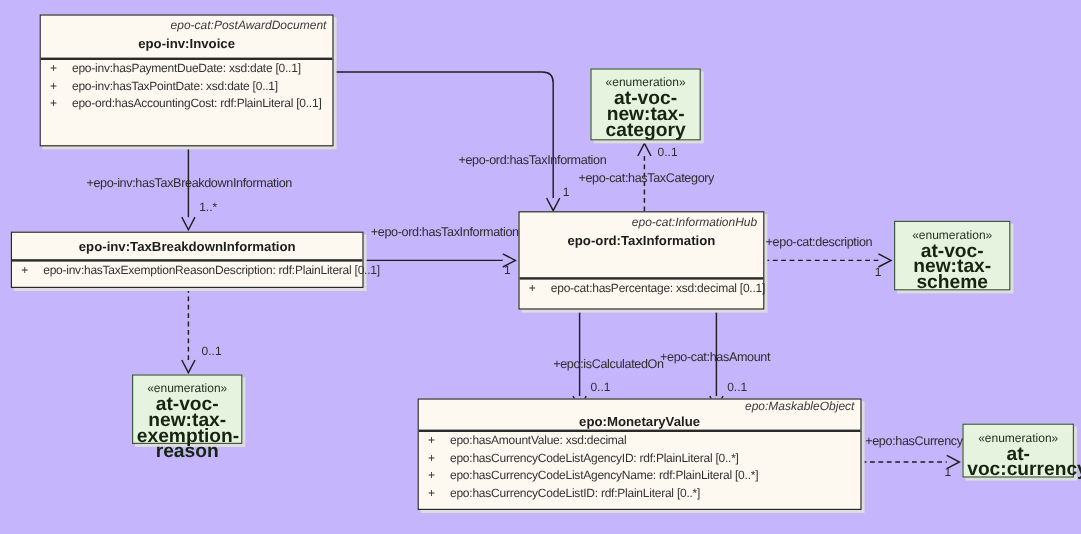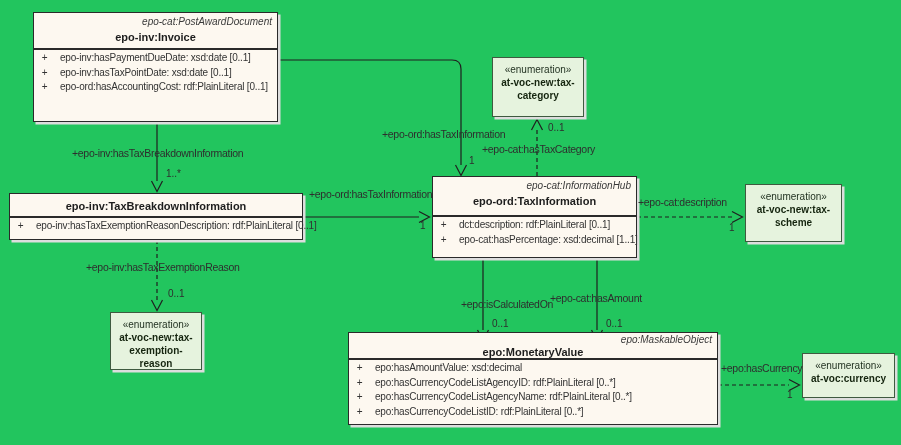--- a/index.html
+++ b/index.html
@@ -1,35 +1,35 @@
 <!DOCTYPE html>
 <html><head>
 <meta charset="utf-8">
 <style>
   html,body{margin:0;padding:0;background:#ffffff;}
-  .canvas{position:relative;width:901px;height:445px;background:#22c55e;
+  .canvas{position:relative;width:901px;height:445px;background:#c4b5fd;
           font-family:"Liberation Sans",sans-serif;color:#343434;overflow:hidden;}
   svg.wires{position:absolute;left:0;top:0;width:901px;height:445px;pointer-events:none;}
   svg.wires path, svg.wires polyline{fill:none;stroke:#1f1f1f;stroke-width:1.2;}
   svg.wires .dash{stroke-dasharray:4 3;}
 
   .cls{position:absolute;background:#fdf8f0;border:1px solid #2a2a2a;box-sizing:border-box;
        box-shadow:2.5px 2.5px 0 #dddddd;}
   .cls-hd{border-bottom:2px solid #2a2a2a;box-sizing:border-box;padding:2px 5px 0;overflow:hidden;}
   .cls-st{font-size:10px;font-style:italic;text-align:right;line-height:14px;color:#3a3a3a;}
   .cls-nm{font-size:11px;font-weight:bold;text-align:center;line-height:16px;color:#1d1d1d;}
   .hd-solo .cls-nm{line-height:15px;padding-top:3px;}
   .cls-at{padding-top:1px;}
   .row{white-space:nowrap;font-size:10px;line-height:14.5px;letter-spacing:-0.2px;color:#333;}
   .pl{display:inline-block;width:9px;margin-left:6px;margin-right:11px;text-align:center;}
 
   .enum{position:absolute;background:#e6f3de;border:1px solid #3f5a40;box-sizing:border-box;
         text-align:center;padding-top:5px;box-shadow:2.5px 2.5px 0 #dddddd;}
   .enum-st{font-size:10px;line-height:13px;color:#1e2e1e;}
-  .enum-nm{font-size:10px;font-weight:bold;line-height:13px;color:#15250f;padding:0 3px;}
+  .enum-nm{font-size:16px;font-weight:bold;line-height:13px;color:#15250f;padding:0 3px;}
 
   .elbl{position:absolute;font-size:10.5px;letter-spacing:-0.3px;white-space:nowrap;color:#2e2e2e;}
   .emul{position:absolute;font-size:10px;white-space:nowrap;color:#2e2e2e;}
 </style>
 </head>
 <body>
 
 <div class="canvas">
 
   <svg class="wires">
@@ -86,27 +86,26 @@
   <div class="cls" style="left:9px;top:193px;width:294px;height:47px;">
     <div class="cls-hd hd-solo" style="height:24px;">
       <div class="cls-nm">epo-inv:TaxBreakdownInformation</div>
     </div>
     <div class="cls-at">
       <div class="row"><span class="pl">+</span><span>epo-inv:hasTaxExemptionReasonDescription: rdf:PlainLiteral [0..1]</span></div>
     </div>
   </div>
 
   <div class="cls" style="left:432px;top:176px;width:205px;height:82px;">
-    <div class="cls-hd" style="height:40px;">
+    <div class="cls-hd" style="height:56px;">
       <div class="cls-st">epo-cat:InformationHub</div>
       <div class="cls-nm">epo-ord:TaxInformation</div>
     </div>
     <div class="cls-at">
-      <div class="row"><span class="pl">+</span><span>dct:description: rdf:PlainLiteral [0..1]</span></div>
-      <div class="row"><span class="pl">+</span><span>epo-cat:hasPercentage: xsd:decimal [1..1]</span></div>
+      <div class="row"><span class="pl">+</span><span>epo-cat:hasPercentage: xsd:decimal [0..1]</span></div>
     </div>
   </div>
 
   <div class="cls" style="left:348px;top:332px;width:370px;height:93px;">
     <div class="cls-hd" style="height:27px;padding-top:1px;">
       <div class="cls-st" style="line-height:12px;">epo:MaskableObject</div>
       <div class="cls-nm" style="line-height:13px;">epo:MonetaryValue</div>
     </div>
     <div class="cls-at">
       <div class="row"><span class="pl">+</span><span>epo:hasAmountValue: xsd:decimal</span></div>
@@ -141,21 +140,20 @@
 
   <div class="elbl" style="left:309px;top:188px;">+epo-ord:hasTaxInformation</div>
   <div class="emul" style="left:420px;top:220px;">1</div>
 
   <div class="elbl" style="left:482px;top:143px;">+epo-cat:hasTaxCategory</div>
   <div class="emul" style="left:548px;top:122px;">0..1</div>
 
   <div class="elbl" style="left:638px;top:196px;">+epo-cat:description</div>
   <div class="emul" style="left:729px;top:222px;">1</div>
 
-  <div class="elbl" style="left:86px;top:261px;">+epo-inv:hasTaxExemptionReason</div>
   <div class="emul" style="left:168px;top:288px;">0..1</div>
 
   <div class="elbl" style="left:437px;top:298px;margin-left:24px;">+epo:isCalculatedOn</div>
   <div class="emul" style="left:492px;top:318px;">0..1</div>
 
   <div class="elbl" style="left:550px;top:292px;">+epo-cat:hasAmount</div>
   <div class="emul" style="left:606px;top:318px;">0..1</div>
 
   <div class="elbl" style="left:721px;top:362px;">+epo:hasCurrency</div>
   <div class="emul" style="left:787px;top:389px;">1</div>

